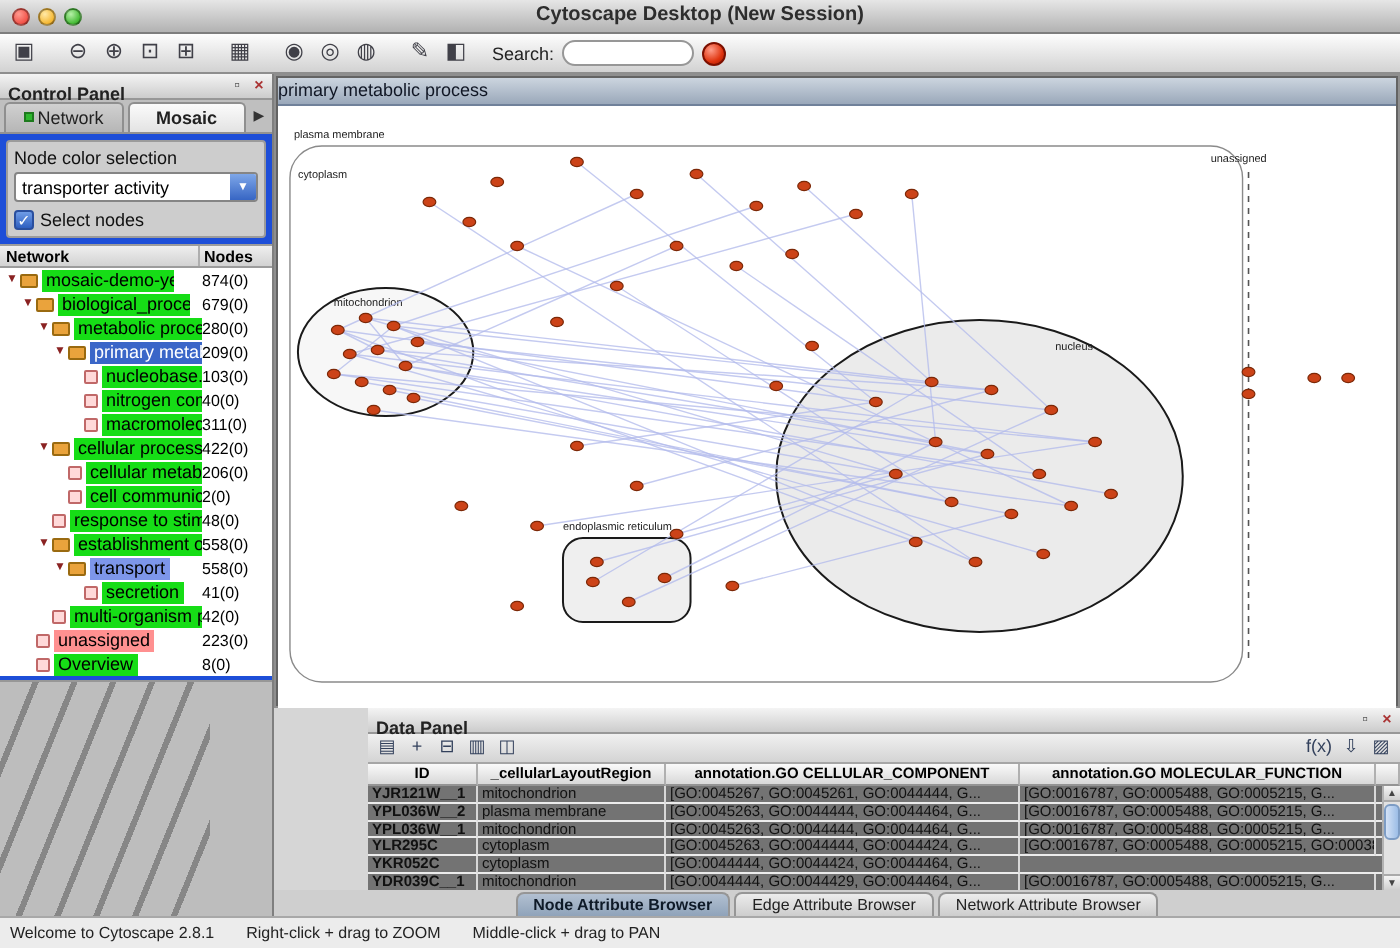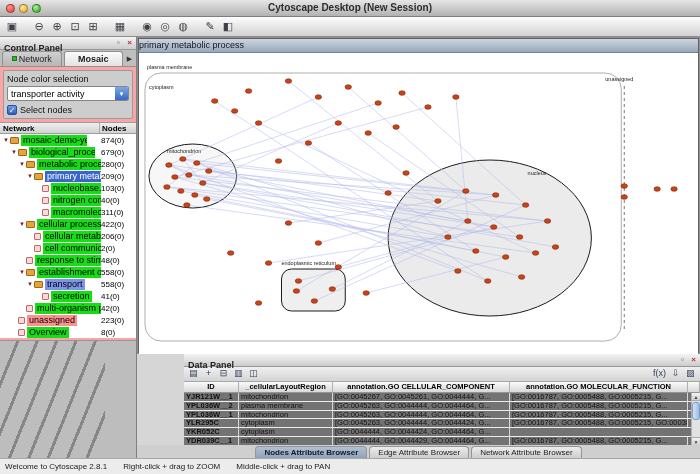--- a/index.html
+++ b/index.html
@@ -24,21 +24,21 @@
   .tb-sep { display:inline-block; width:7px; height:1px; }
   .search-wrap { margin-left:10px; display:inline-flex; align-items:center; gap:4px; }
   .search-label { font-size:9px; color:#222; }
   .search-input { width:66px; height:13px; border:1px solid #979797; border-radius:7px;
     font-size:9px; padding:0 6px; background:#fff; font-family:inherit; }
   .search-go { width:12px; height:12px; border-radius:50%; border:1px solid #7c1000;
     background:radial-gradient(circle at 35% 30%, #ff9d8a, #e03510 60%, #a01500); }
 
   
   .control-panel { position:absolute; left:0; top:37px; width:137px; height:421px;
-    background:#fca5a5; border-right:1px solid #7f7f7f; overflow:hidden; }
+    background:#1d4ed8; border-right:1px solid #7f7f7f; overflow:hidden; }
   .cp-header, .dp-header { height:13px; background:linear-gradient(#f4f4f4,#cccccc);
     border-bottom:1px solid #979797; position:relative; }
   .panel-title { font-size:9px; font-weight:bold; color:#222; line-height:12px; padding-left:4px; }
   .hdr-icons { position:absolute; right:2px; top:0; display:inline-flex; gap:2px; }
   .hdr-btn { font-size:8px; line-height:12px; color:#555; width:9px; text-align:center; }
   .hdr-btn.close { color:#a33; font-weight:bold; }
 
   .cp-tabs { height:17px; display:flex; align-items:flex-end; background:#bfbfbf; border-bottom:1px solid #929292; padding:1px 1px 0; }
   .cp-tab { flex:1; margin:0 1px; border:1px solid #8f8f8f; border-bottom:none; border-radius:3px 3px 0 0;
     font-size:9px; text-align:center; line-height:14px; height:15px; background:linear-gradient(#d0d0d0,#b6b6b6); color:#222; white-space:nowrap; overflow:hidden; }
@@ -144,20 +144,25 @@
       <span class="tb-sep"></span>
       <span class="tool-btn">▦</span>
       <span class="tb-sep"></span>
       <span class="tool-btn">◉</span>
       <span class="tool-btn">◎</span>
       <span class="tool-btn">◍</span>
       <span class="tb-sep"></span>
       <span class="tool-btn">✎</span>
       <span class="tool-btn">◧</span>
     </span>
+  <span class="search-wrap">
+    <span class="search-label">Search:</span>
+    <input class="search-input" value="" style="">
+    <span class="search-go"></span>
+  </span>
 </div>
 
 <div class="control-panel">
   <div class="cp-header">
     <span class="panel-title">Control Panel</span>
     <span class="hdr-icons">
       <span class="hdr-btn">▫</span>
       <span class="hdr-btn close">×</span>
     </span>
   </div>
@@ -493,21 +498,21 @@
       </div>
     <div class="v-scroll">
       <div class="sb-btn">▲</div>
       <div class="sb-thumb"></div>
       <div class="sb-btn down">▼</div>
     </div>
   </div>
 </div>
 
 <div class="attr-tabs">
-  <div class="attr-tab active">Nodes Attribute Browser</div>
+  <div class="attr-tab active">Node Attribute Browser</div>
   <div class="attr-tab">Edge Attribute Browser</div>
   <div class="attr-tab">Network Attribute Browser</div>
 </div>
 
 <div class="status-bar">
   <span class="status-item">Welcome to Cytoscape 2.8.1</span>
   <span class="status-item">Right-click + drag to ZOOM</span>
   <span class="status-item">Middle-click + drag to PAN</span>
 </div>
 

